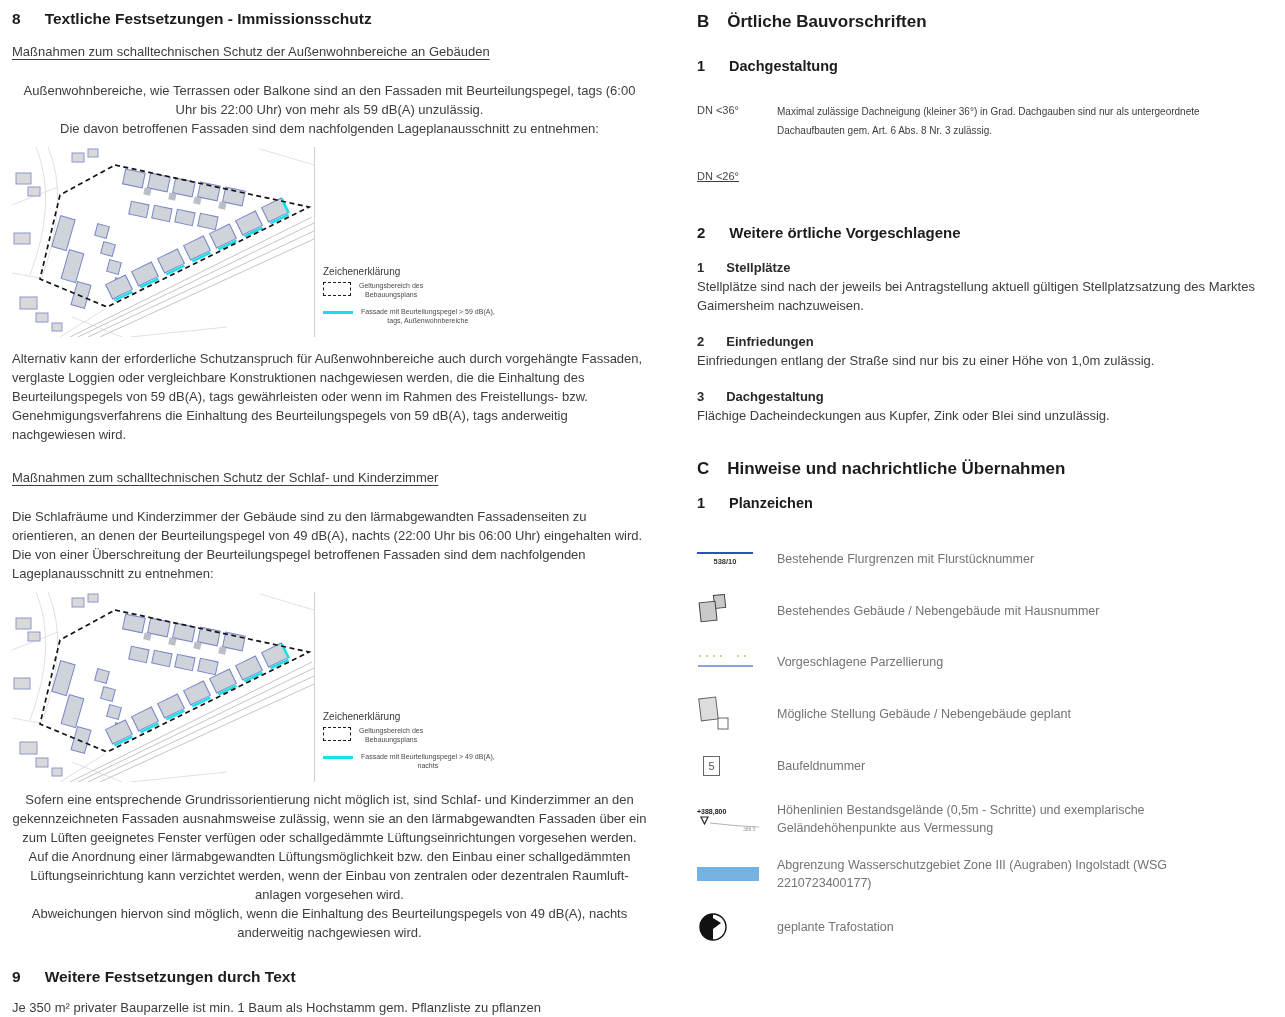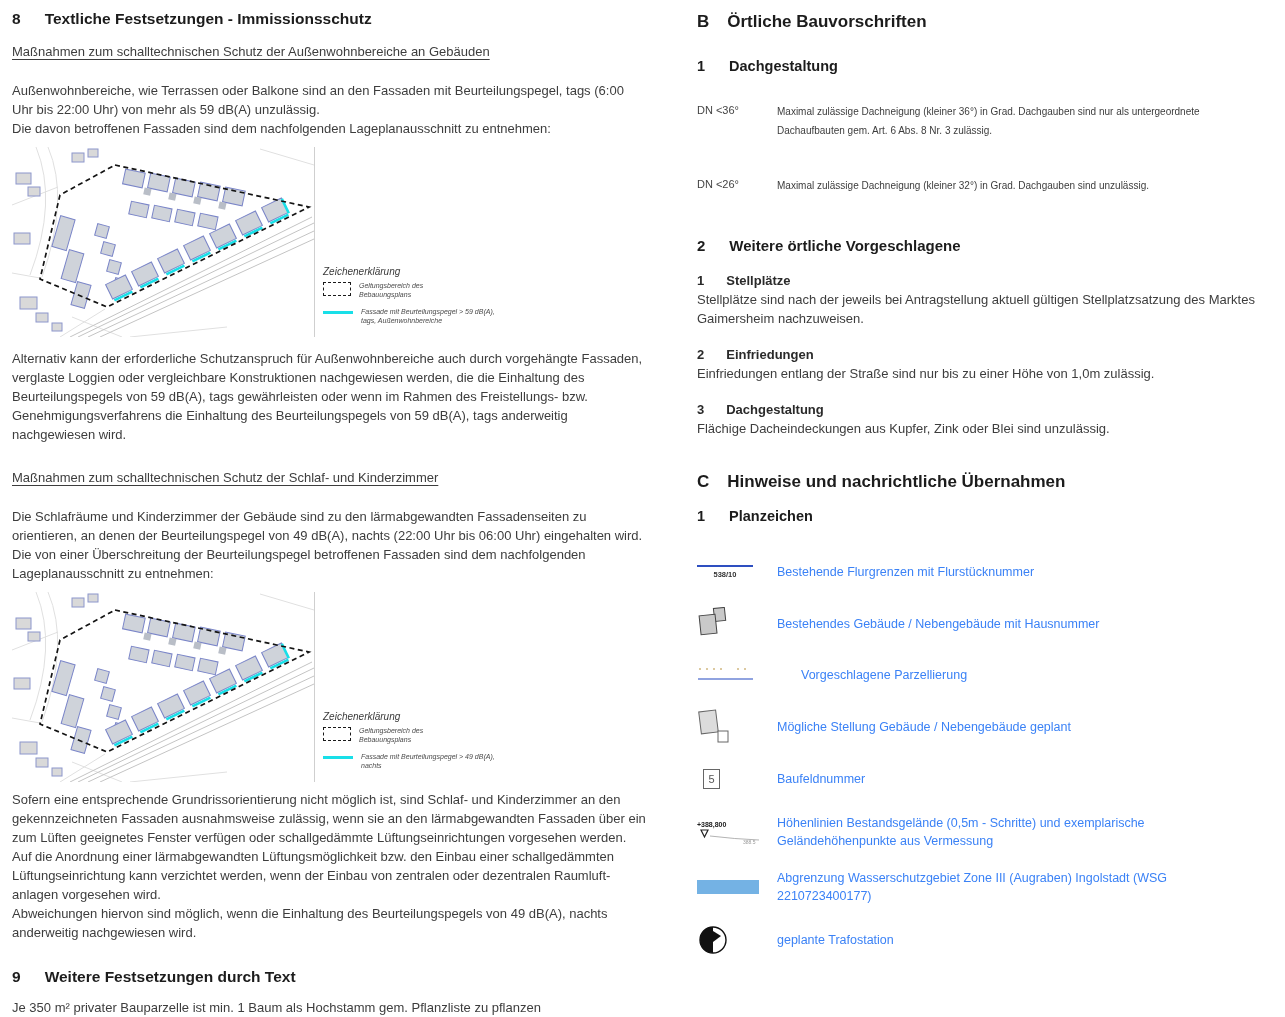--- a/index.html
+++ b/index.html
@@ -12,45 +12,45 @@
   .col-right{left:697px;width:578px;}
 
   .h-main{display:flex;align-items:baseline;gap:24px;font-size:15.5px;font-weight:bold;color:#1c1c1c;margin:10px 0 0 0;}
   .h-letter{display:flex;align-items:baseline;gap:18px;font-size:17px;font-weight:bold;color:#1c1c1c;margin:12px 0 0 0;}
   .h-sub{display:flex;align-items:baseline;gap:24px;font-size:14.5px;font-weight:bold;color:#1c1c1c;}
   .h-small{display:flex;align-items:baseline;gap:22px;font-size:13px;font-weight:bold;color:#2a2a2a;}
 
   .underlined{text-decoration:underline;text-underline-offset:3px;}
   .subhead{font-size:13px;color:#3d3d3d;margin-top:16px;}
   p.body, div.body{font-size:13px;line-height:19px;color:#3d3d3d;margin:0;}
-  .pre{white-space:pre-line;}
+  .pre{white-space:pre-line;text-align:center;}
 
   
-  .map-figure{display:flex;align-items:flex-end;margin-top:9px;font-style:italic;}
+  .map-figure{display:flex;align-items:flex-end;margin-top:9px;}
   .map-canvas{width:302px;height:190px;border-right:1px solid #cfcfcf;}
   .map-canvas svg{display:block;}
   .map-legend{margin-left:8px;padding-bottom:12px;width:230px;}
   .map-legend .lg-title{font-size:10px;color:#3a3a3a;margin-bottom:4px;}
   .lg-row{display:flex;align-items:flex-start;margin-top:4px;}
   .lg-dash-rect{width:26px;height:12px;border:1.6px dashed #1a1a1a;flex:0 0 auto;margin-top:1px;}
   .lg-cyan{width:30px;height:3px;background:#18dfe8;flex:0 0 auto;margin-top:4px;}
   .lg-label{font-size:7px;line-height:9px;color:#4a4a4a;margin-left:8px;}
 
   
   .dn-row{display:grid;grid-template-columns:80px 1fr;margin-top:28px;}
   .dn-sym{font-size:11px;color:#444;padding-top:2px;}
   .dn-text{font-size:10px;line-height:19px;color:#3d3d3d;width:470px;}
 
   .sub-item{margin-top:19px;}
   .sub-item .h-small{margin-bottom:2px;}
 
   
   .pz-row{display:grid;grid-template-columns:80px 1fr;align-items:center;margin-top:0;}
   .pz-sym{display:flex;flex-direction:column;align-items:flex-start;justify-content:center;}
-  .pz-label{font-size:12.5px;line-height:18px;color:#3b82f6;max-width:480px;}
+  .pz-label{font-size:12.5px;line-height:18px;color:#737373;max-width:480px;}
 
   .flur-line{width:56px;height:2px;background:#2e4fc0;}
   .flur-num{font-size:7.5px;color:#333;width:56px;text-align:center;margin-top:3px;font-weight:bold;}
   .baufeld-box{width:15px;height:18px;border:1px solid #666;color:#555;font-size:11px;display:flex;align-items:center;justify-content:center;}
   .water-bar{width:62px;height:14px;background:#74b2e4;}
   .hoehe-val{font-size:7px;font-weight:bold;color:#222;}
 </style>
 </head>
 <body>
 
@@ -318,23 +318,22 @@
 
   <div class="h-sub" style="margin-top:26px;">
     <span>1</span>
     <span>Dachgestaltung</span>
   </div>
 
   <div class="dn-row">
     <span class="dn-sym">DN &lt;36°</span>
     <span class="dn-text">Maximal zulässige Dachneigung (kleiner 36°) in Grad. Dachgauben sind nur als untergeordnete Dachaufbauten gem. Art. 6 Abs. 8 Nr. 3 zulässig.</span>
   </div>
-  <div class="dn-row" style="margin-top:36px;">
+  <div class="dn-row" style="margin-top:28px;text-decoration:underline;">
     <span class="dn-sym">DN &lt;26°</span>
-    <span class="dn-text">Maximal zulässige Dachneigung (kleiner 32°) in Grad. Dachgauben sind unzulässig.</span>
   </div>
 
   <div class="h-sub" style="font-size:15px;margin-top:42px;">
     <span>2</span>
     <span>Weitere örtliche Vorgeschlagene</span>
   </div>
 
   <div class="sub-item">
     <div class="h-small">
       <span>1</span>
@@ -382,21 +381,21 @@
     <div class="pz-row" style="min-height:48px;margin-top:8px;">
       <span class="pz-sym">
         <svg width="36" height="34" viewBox="0 0 36 34">
             <rect x="17" y="1" width="11" height="13" fill="#c9c9c9" stroke="#444" transform="rotate(-6 22 7)"></rect>
             <rect x="3" y="8" width="16" height="19" fill="#c9c9c9" stroke="#444" transform="rotate(-6 11 17)"></rect>
           </svg>
       </span>
       <span class="pz-label">Bestehendes Gebäude / Nebengebäude mit Hausnummer</span>
     </div>
 
-    <div class="pz-row" style="min-height:46px;margin-top:4px;gap:24px;">
+    <div class="pz-row" style="min-height:46px;margin-top:4px;">
       <span class="pz-sym">
         <svg width="58" height="18" viewBox="0 0 58 18">
           <g fill="#dcc9a0">
               <rect x="2" y="2" width="2" height="2"></rect>
               <rect x="9" y="2" width="2" height="2"></rect>
               <rect x="16" y="2" width="2" height="2"></rect>
               <rect x="23" y="2" width="2" height="2"></rect>
               <rect x="40" y="2" width="2" height="2"></rect>
               <rect x="47" y="2" width="2" height="2"></rect>
             </g>

